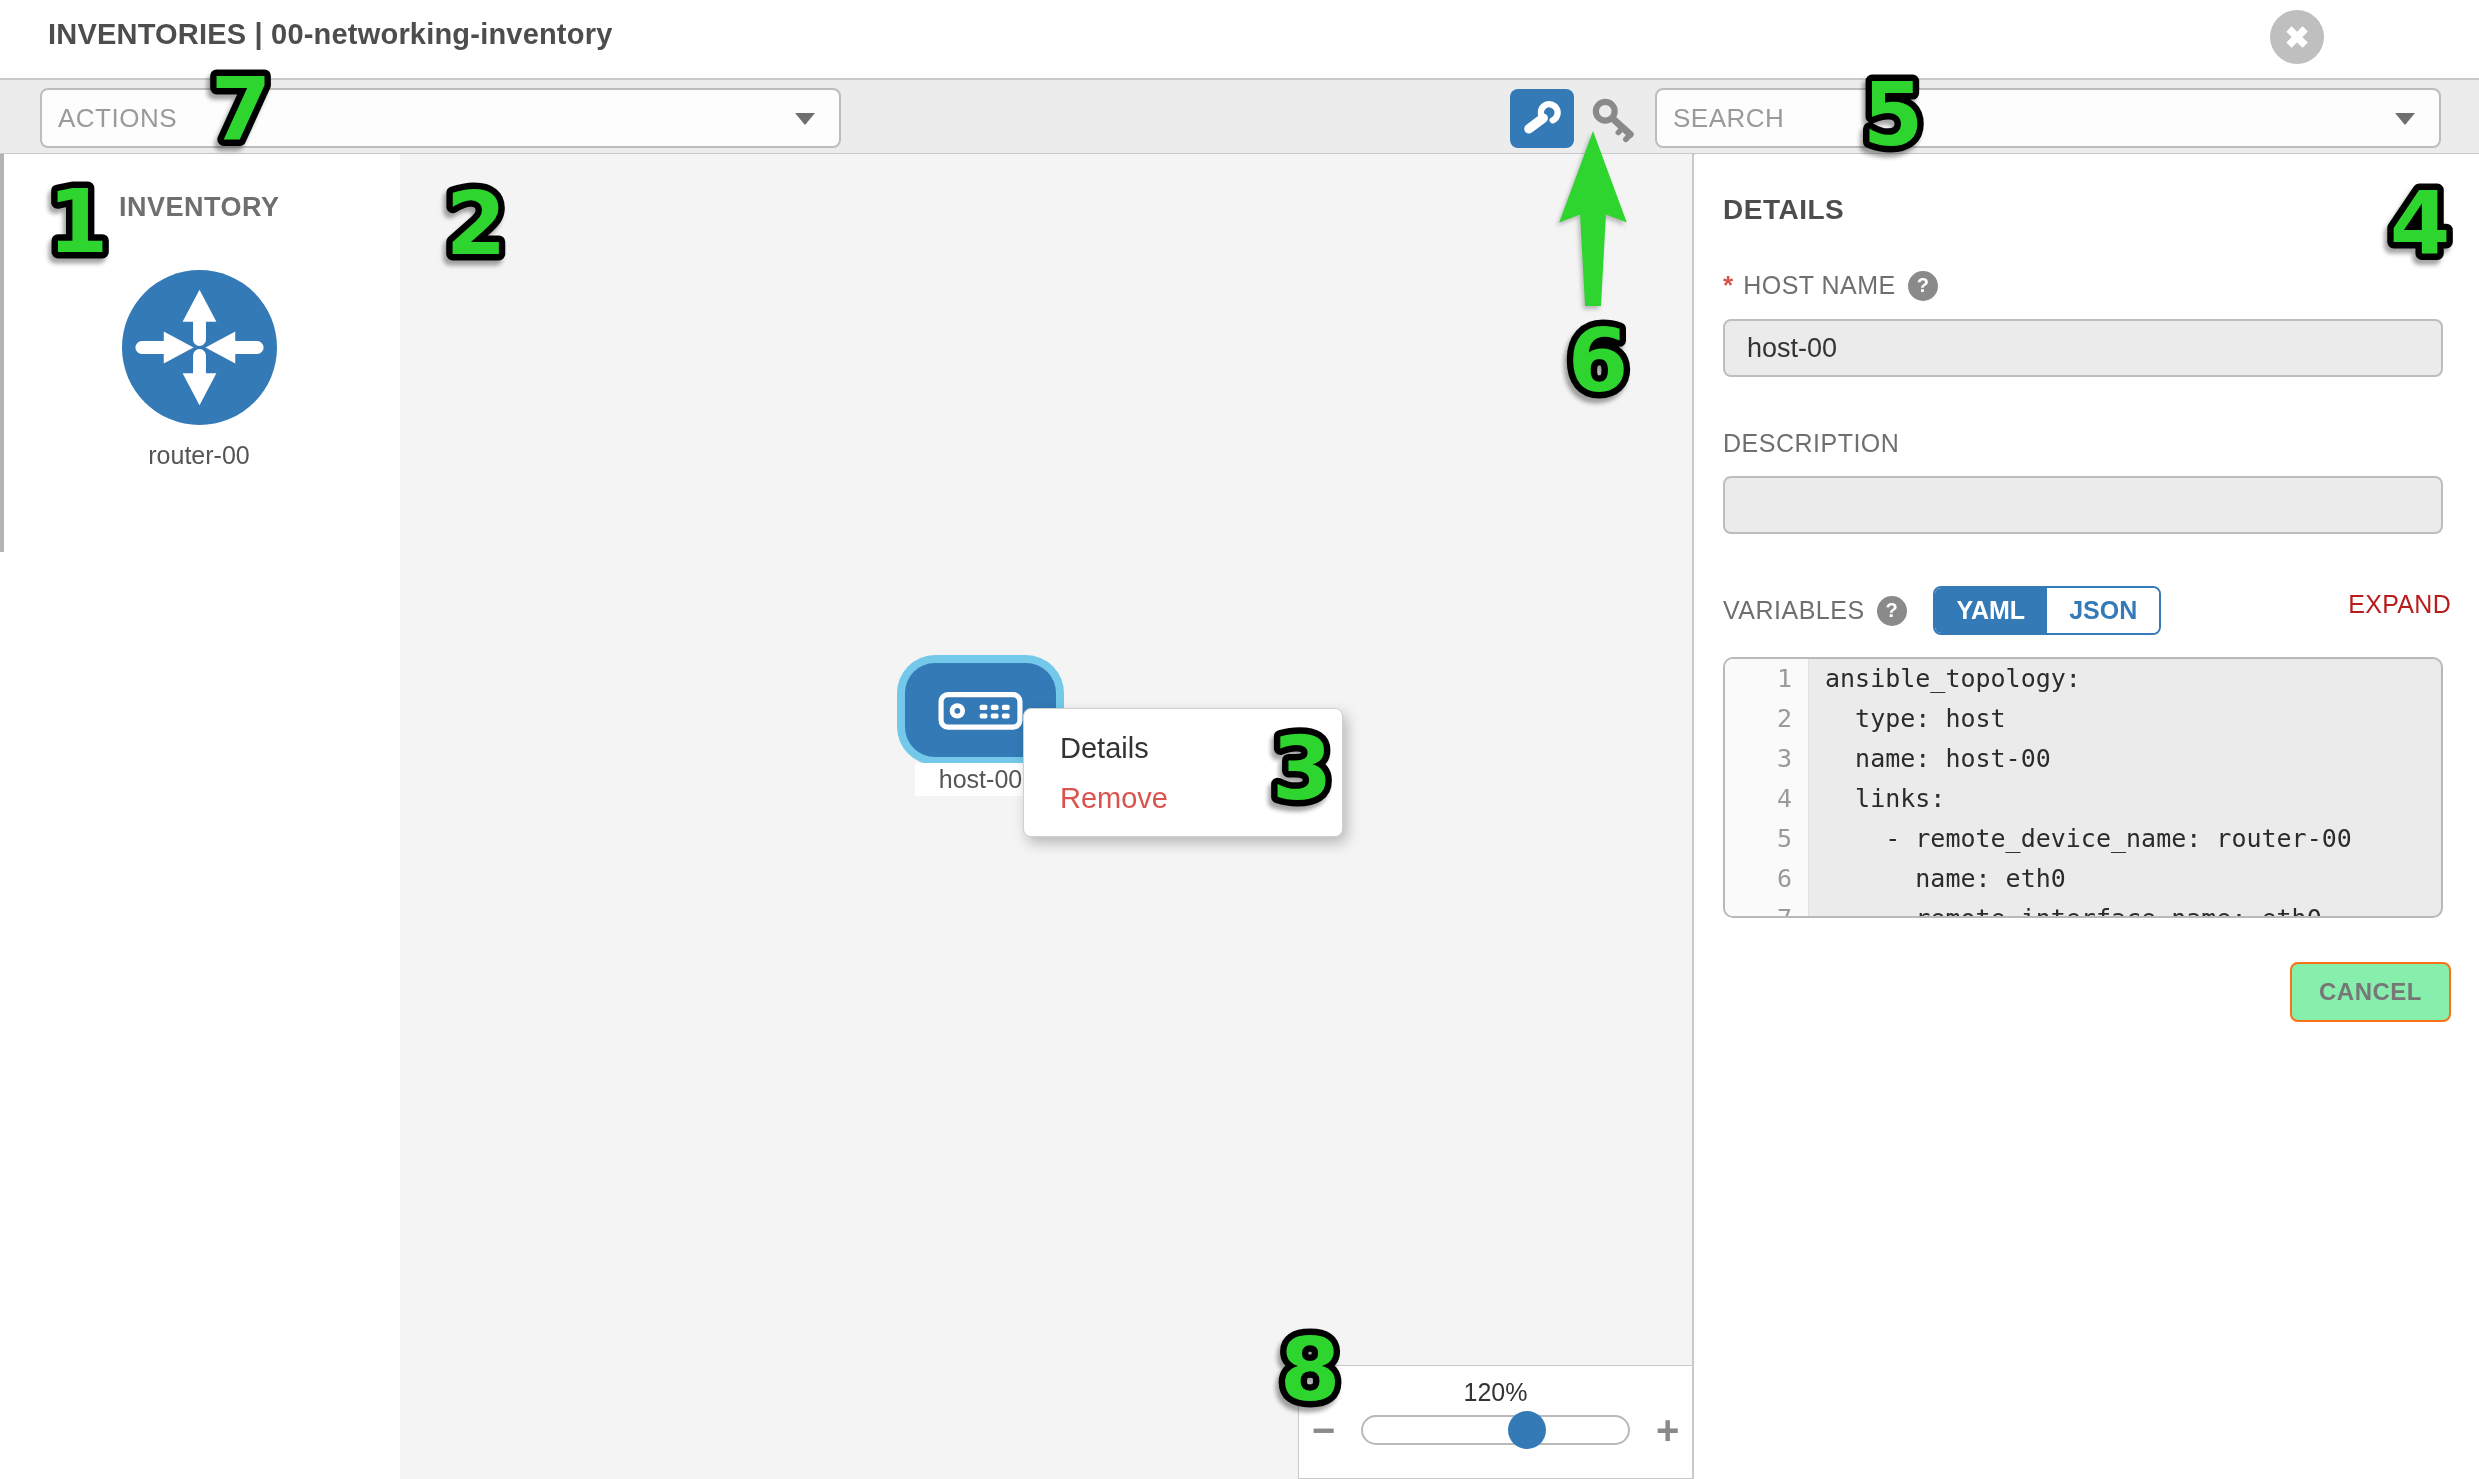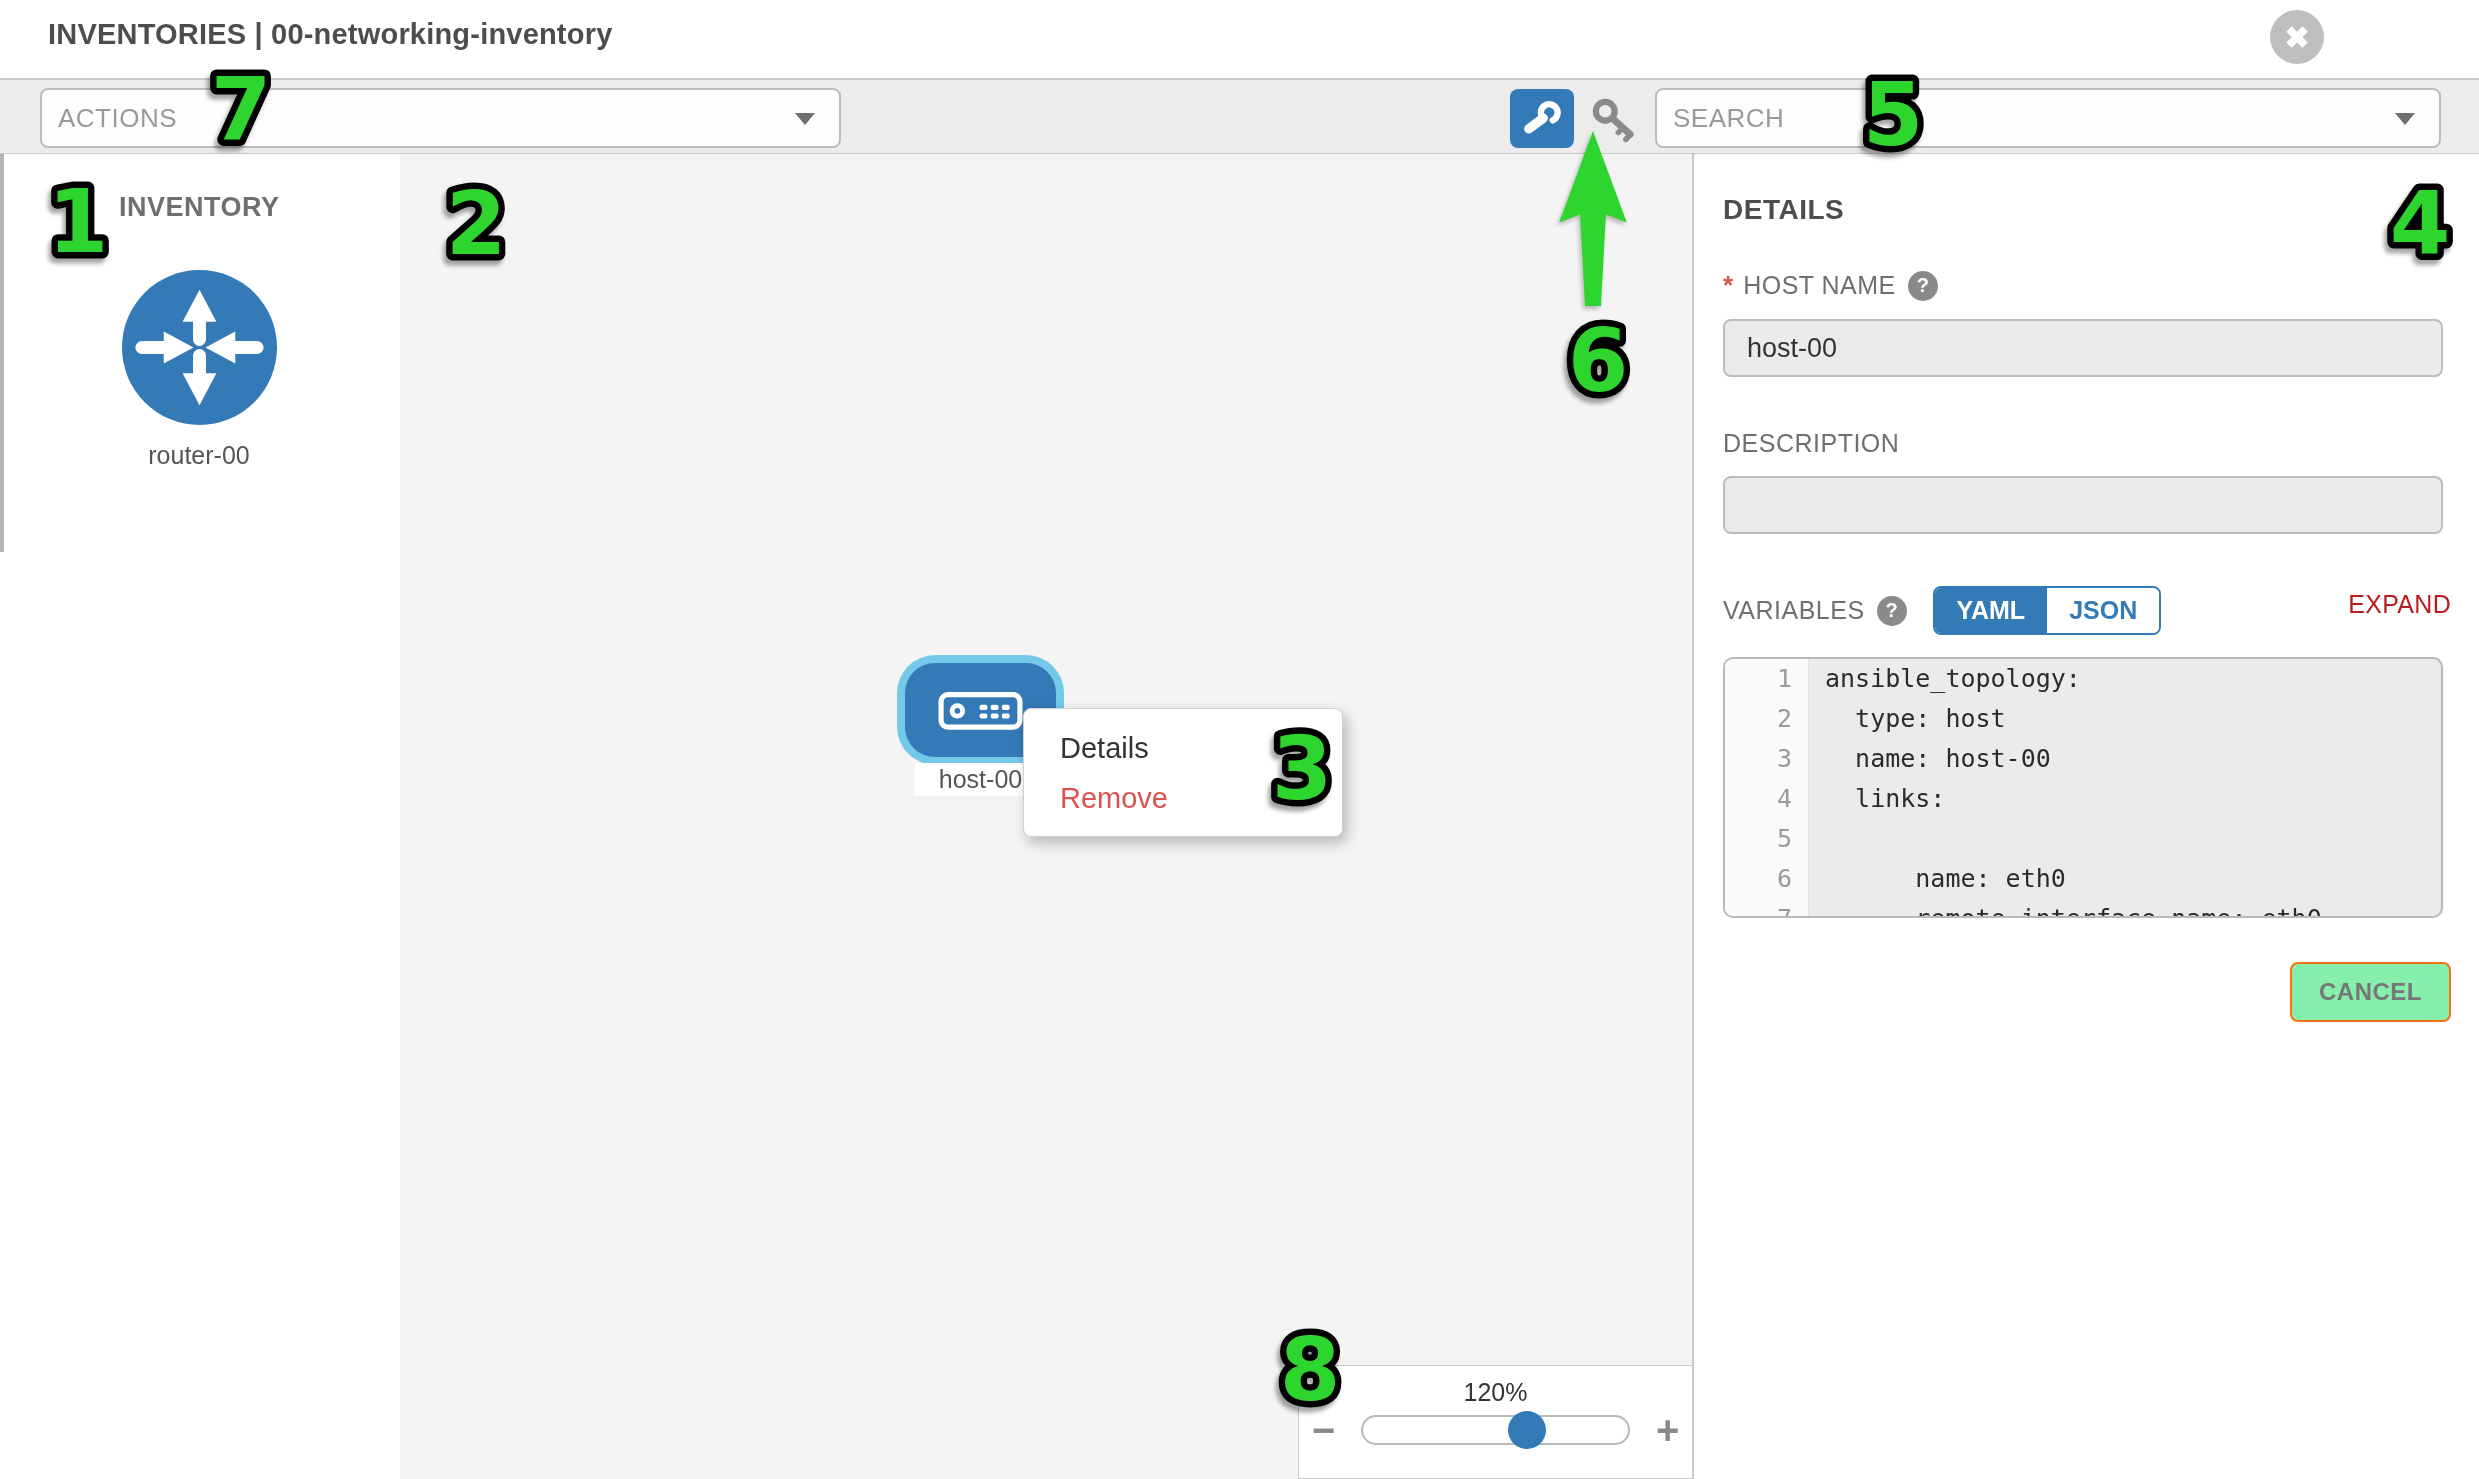--- a/index.html
+++ b/index.html
@@ -212,20 +212,21 @@
     <div class="code-line">
       <span class="code-gutter">3</span>
       <span class="code-text">  name: host-00</span>
     </div>
     <div class="code-line">
       <span class="code-gutter">4</span>
       <span class="code-text">  links:</span>
     </div>
     <div class="code-line">
       <span class="code-gutter">5</span>
+      <span class="code-text">    - remote_device_name: router-00</span>
     </div>
     <div class="code-line">
       <span class="code-gutter">6</span>
       <span class="code-text">      name: eth0</span>
     </div>
     <div class="code-line">
       <span class="code-gutter">7</span>
       <span class="code-text">      remote_interface_name: eth0</span>
     </div>
   </div>

